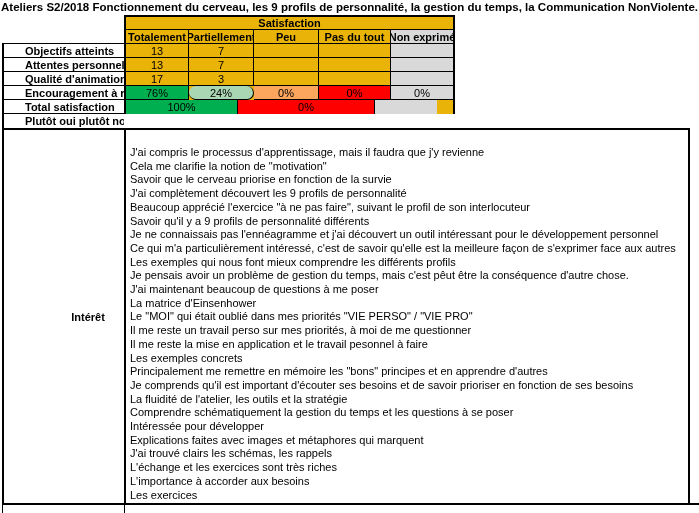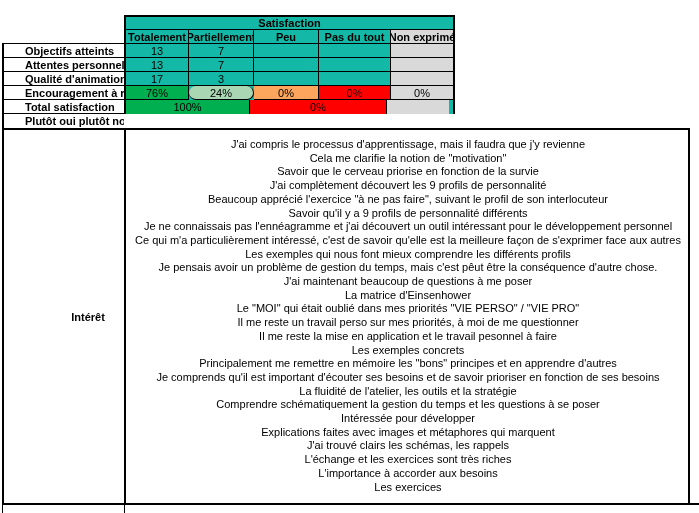--- a/index.html
+++ b/index.html
@@ -8,34 +8,34 @@
     font-family:"Liberation Sans", sans-serif; color:#000; overflow:hidden;
   }
   .title {
     position:absolute; top:1px; left:0; width:699px; text-align:center;
     font-weight:bold; font-size:11.5px; white-space:nowrap;
   }
   
   #sat-grid {
     position:absolute; left:124px; top:15px; width:331px;
     border:2px solid #000; border-bottom:none; box-sizing:border-box;
-    background:#14b8a6;
+    background:#eab308;
   }
   .srow { display:flex; }
   .cell {
     box-sizing:border-box; display:flex; align-items:center; justify-content:center;
     font-size:11px; border-right:1px solid #000; border-bottom:1px solid #000;
     overflow:hidden; white-space:nowrap;
   }
   .cell.last { border-right:none; }
   .cell.nob { border-bottom:none; }
   .bold { font-weight:bold; }
   .h13 { height:13px; } .h14 { height:14px; }
   .w327 { width:327px; } .w63 { width:63px; } .w65 { width:65px; }
-  .w72 { width:72px; } .w62 { width:62px; } .w128 { width:124px; } .w137 { width:137px; }
+  .w72 { width:72px; } .w62 { width:62px; } .w128 { width:112px; } .w137 { width:137px; }
   .bg-green      { background:#00B050; }
   .bg-lightgreen { background:#A9D7B4;border-radius:7px; }
   .bg-orange     { background:#FBA55D; }
   .bg-red        { background:#FF0000; }
   .bg-gray       { background:#D9D9D9; }
   
   #label-col {
     position:absolute; left:2px; top:43px; width:122px;
     border-top:1px solid #000; border-left:2px solid #000; box-sizing:border-box;
     background:#fff;
@@ -49,32 +49,33 @@
   
   #interest-label {
     position:absolute; left:2px; top:128px; width:122px; height:377px;
     border:2px solid #000; border-right:none; box-sizing:border-box;
     display:flex; align-items:center; justify-content:center;
     font-weight:bold; font-size:11px; background:#fff;padding-left:48px;
   }
   #interest-text {
     position:absolute; left:124px; top:128px; width:566px; height:377px;
     border:2px solid #000; box-sizing:border-box; background:#fff;
-    padding:8px 2px 0 4px; overflow:hidden;text-align:center;
+    padding:16px 2px 0 4px; overflow:hidden;
   }
   .interest-line { font-size:11px; line-height:13.7px; white-space:nowrap; }
   
   .hline { position:absolute; background:#000; }
   .vstub { position:absolute; background:#000; }
 </style>
 </head>
 <body>
 
 <div id="page">
 
+  <div class="title">Ateliers S2/2018 Fonctionnement du cerveau, les 9 profils de personnalité, la gestion du temps, la Communication NonViolente.</div>
 
   <div id="sat-grid">
     <div class="srow">
       <div class="cell h13 w327 bold last">Satisfaction</div>
     </div>
     <div class="srow">
       <div class="cell h14 w63 bold">Totalement</div>
       <div class="cell h14 w65 bold">Partiellement</div>
       <div class="cell h14 w65 bold">Peu</div>
       <div class="cell h14 w72 bold">Pas du tout</div>

